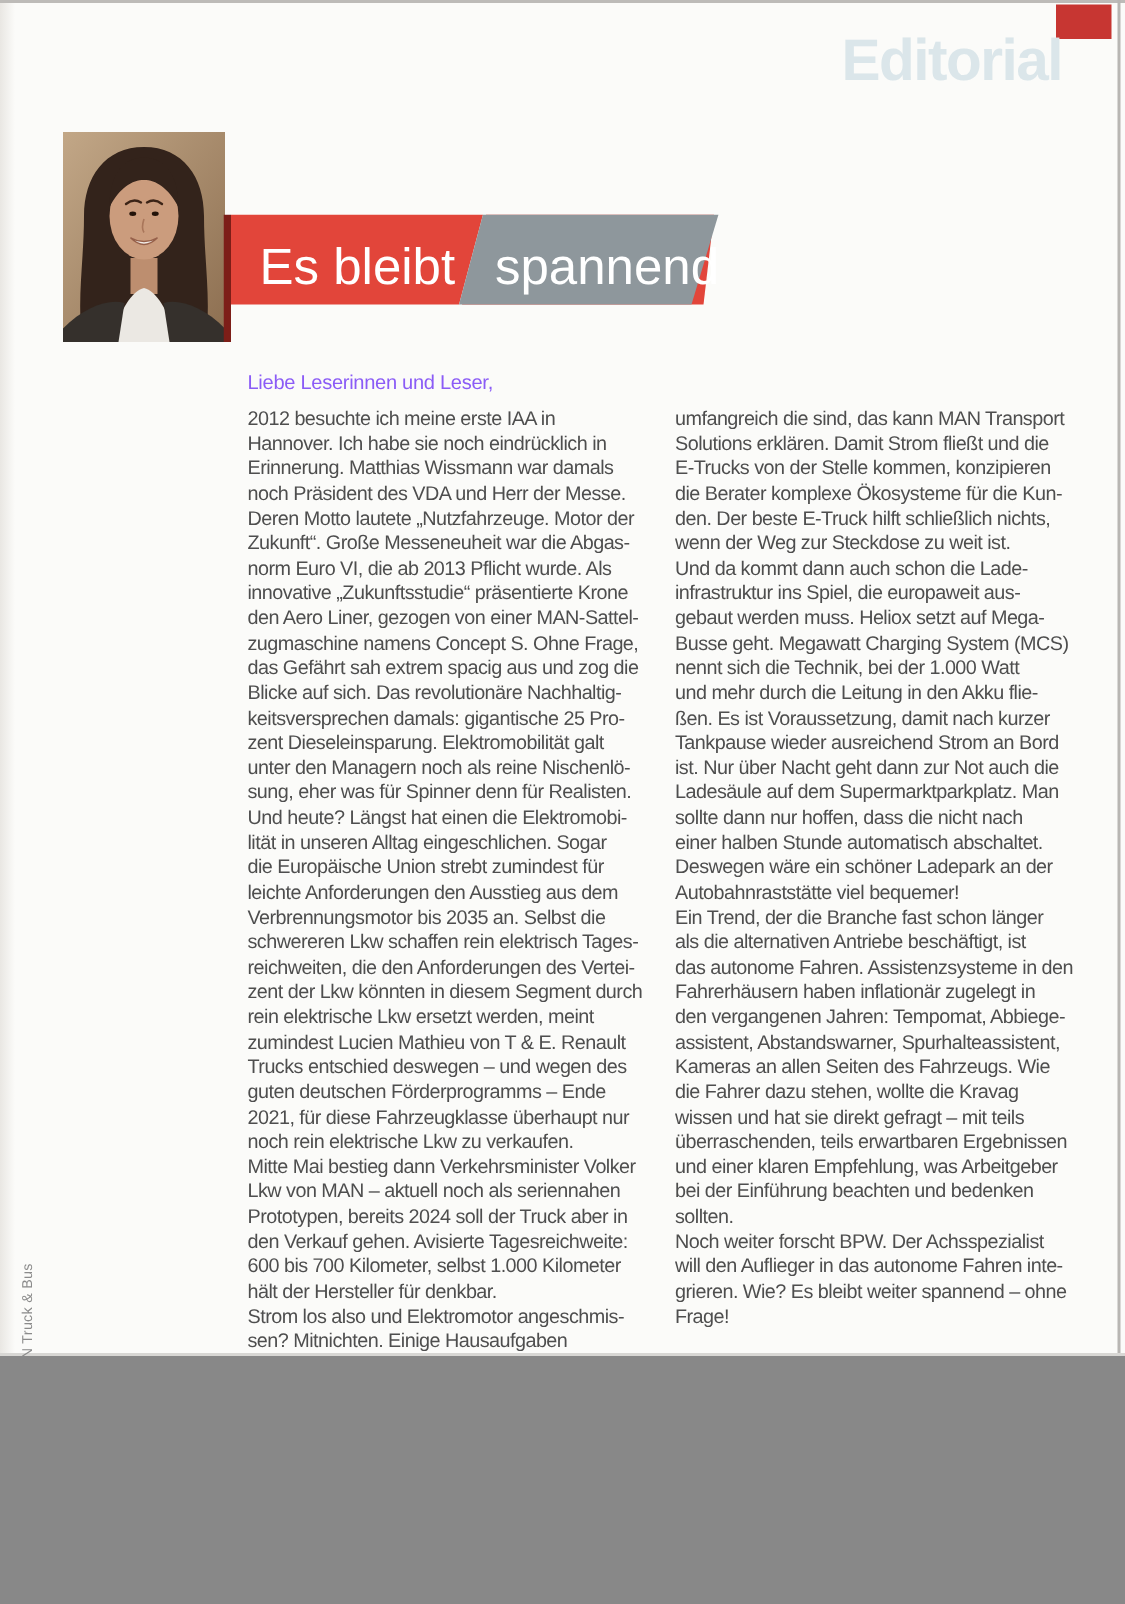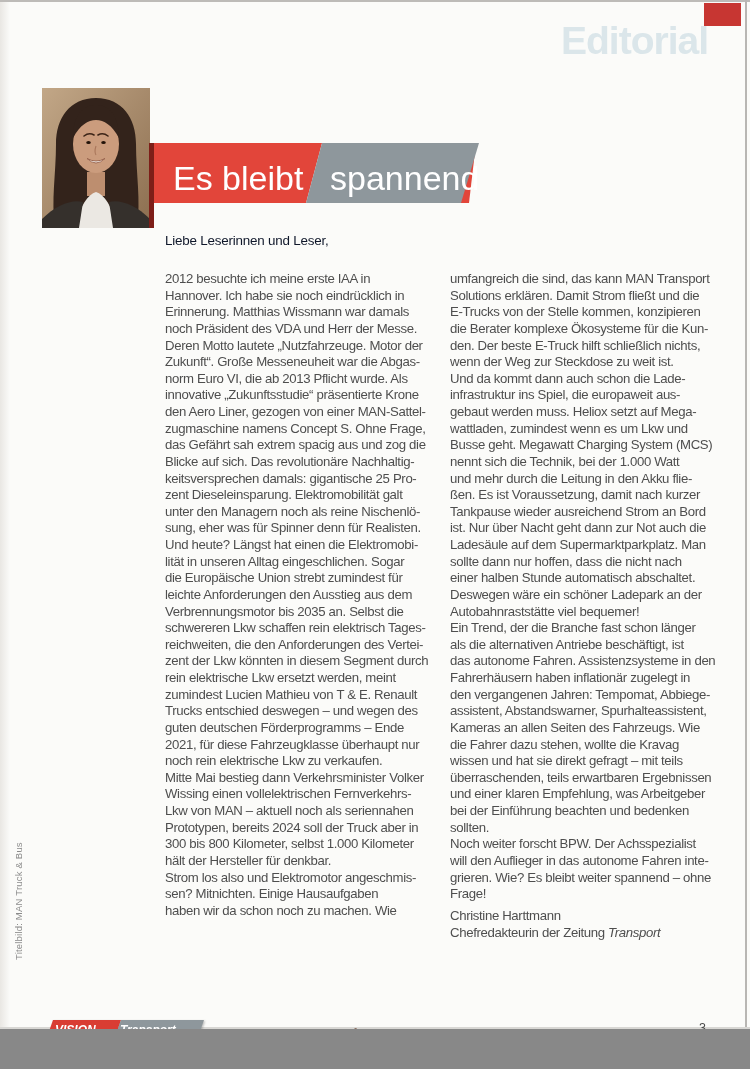--- a/index.html
+++ b/index.html
@@ -1,18 +1,18 @@
 <!DOCTYPE html>
 <html><head>
 <meta charset="utf-8">
 <style>
   html,body{margin:0;padding:0;background:#888;}
   .page{
     position:relative;
-    width:750px;height:1029px;
+    width:750px;height:904px;
     background:#fbfbf9;
     font-family:"Liberation Sans", sans-serif;
     overflow:hidden;
     margin:0 auto;
   }
   .abs{position:absolute;}
   
   .edge-top{top:0;left:0;right:0;height:2px;background:#bdbbb8;}
   .edge-right{top:0;bottom:0;right:3px;width:2px;background:#b8b6b3;}
   .edge-bottom{bottom:0;left:0;right:0;height:2px;background:#d8d7d4;}
@@ -25,21 +25,21 @@
   }
   .corner-mark{left:704px;top:3px;width:37px;height:23px;background:#c73632;}
   
   .portrait{left:42px;top:88px;width:108px;height:140px;}
   
   .banner-svg{left:149px;top:143px;width:337px;height:86px;}
   .banner-text{top:152px;height:60px;color:#ffffff;font-size:34px;line-height:52px;white-space:nowrap;}
   .banner-t1{left:173px;}
   .banner-t2{left:330px;text-align:center;}
   
-  .greeting{left:165px;top:233px;font-size:13.4px;color:#0f172a;letter-spacing:-0.2px;text-align:center;}
+  .greeting{left:165px;top:247px;font-size:13.4px;color:#8b5cf6;letter-spacing:-0.2px;text-align:center;}
   .col{
     top:271px;
     font-size:13.2px;line-height:16.62px;letter-spacing:-0.35px;
     color:#4e4e4e;white-space:nowrap;
   }
   .col-left{left:165px;}
   .col-right{left:450px;}
   .signature{
     left:450px;top:908px;
     font-size:13.2px;line-height:16.62px;letter-spacing:-0.35px;
@@ -133,40 +133,39 @@
       <div>schwereren Lkw schaffen rein elektrisch Tages-</div>
       <div>reichweiten, die den Anforderungen des Vertei-</div>
       <div>zent der Lkw könnten in diesem Segment durch</div>
       <div>rein elektrische Lkw ersetzt werden, meint</div>
       <div>zumindest Lucien Mathieu von T &amp; E. Renault</div>
       <div>Trucks entschied deswegen – und wegen des</div>
       <div>guten deutschen Förderprogramms – Ende</div>
       <div>2021, für diese Fahrzeugklasse überhaupt nur</div>
       <div>noch rein elektrische Lkw zu verkaufen.</div>
       <div>Mitte Mai bestieg dann Verkehrsminister Volker</div>
-      <div>Wissing einen vollelektrischen Fernverkehrs-</div>
       <div>Lkw von MAN – aktuell noch als seriennahen</div>
       <div>Prototypen, bereits 2024 soll der Truck aber in</div>
-      <div>300 bis 800 Kilometer, selbst 1.000 Kilometer</div>
+      <div>den Verkauf gehen. Avisierte Tagesreichweite:</div>
+      <div>600 bis 700 Kilometer, selbst 1.000 Kilometer</div>
       <div>hält der Hersteller für denkbar.</div>
       <div>Strom los also und Elektromotor angeschmis-</div>
       <div>sen? Mitnichten. Einige Hausaufgaben</div>
       <div>haben wir da schon noch zu machen. Wie</div>
     </div>
   <div class="abs col col-right">
       <div>umfangreich die sind, das kann MAN Transport</div>
       <div>Solutions erklären. Damit Strom fließt und die</div>
       <div>E-Trucks von der Stelle kommen, konzipieren</div>
       <div>die Berater komplexe Ökosysteme für die Kun-</div>
       <div>den. Der beste E-Truck hilft schließlich nichts,</div>
       <div>wenn der Weg zur Steckdose zu weit ist.</div>
       <div>Und da kommt dann auch schon die Lade-</div>
       <div>infrastruktur ins Spiel, die europaweit aus-</div>
       <div>gebaut werden muss. Heliox setzt auf Mega-</div>
-      <div>wattladen, zumindest wenn es um Lkw und</div>
       <div>Busse geht. Megawatt Charging System (MCS)</div>
       <div>nennt sich die Technik, bei der 1.000 Watt</div>
       <div>und mehr durch die Leitung in den Akku flie-</div>
       <div>ßen. Es ist Voraussetzung, damit nach kurzer</div>
       <div>Tankpause wieder ausreichend Strom an Bord</div>
       <div>ist. Nur über Nacht geht dann zur Not auch die</div>
       <div>Ladesäule auf dem Supermarktparkplatz. Man</div>
       <div>sollte dann nur hoffen, dass die nicht nach</div>
       <div>einer halben Stunde automatisch abschaltet.</div>
       <div>Deswegen wäre ein schöner Ladepark an der</div>

